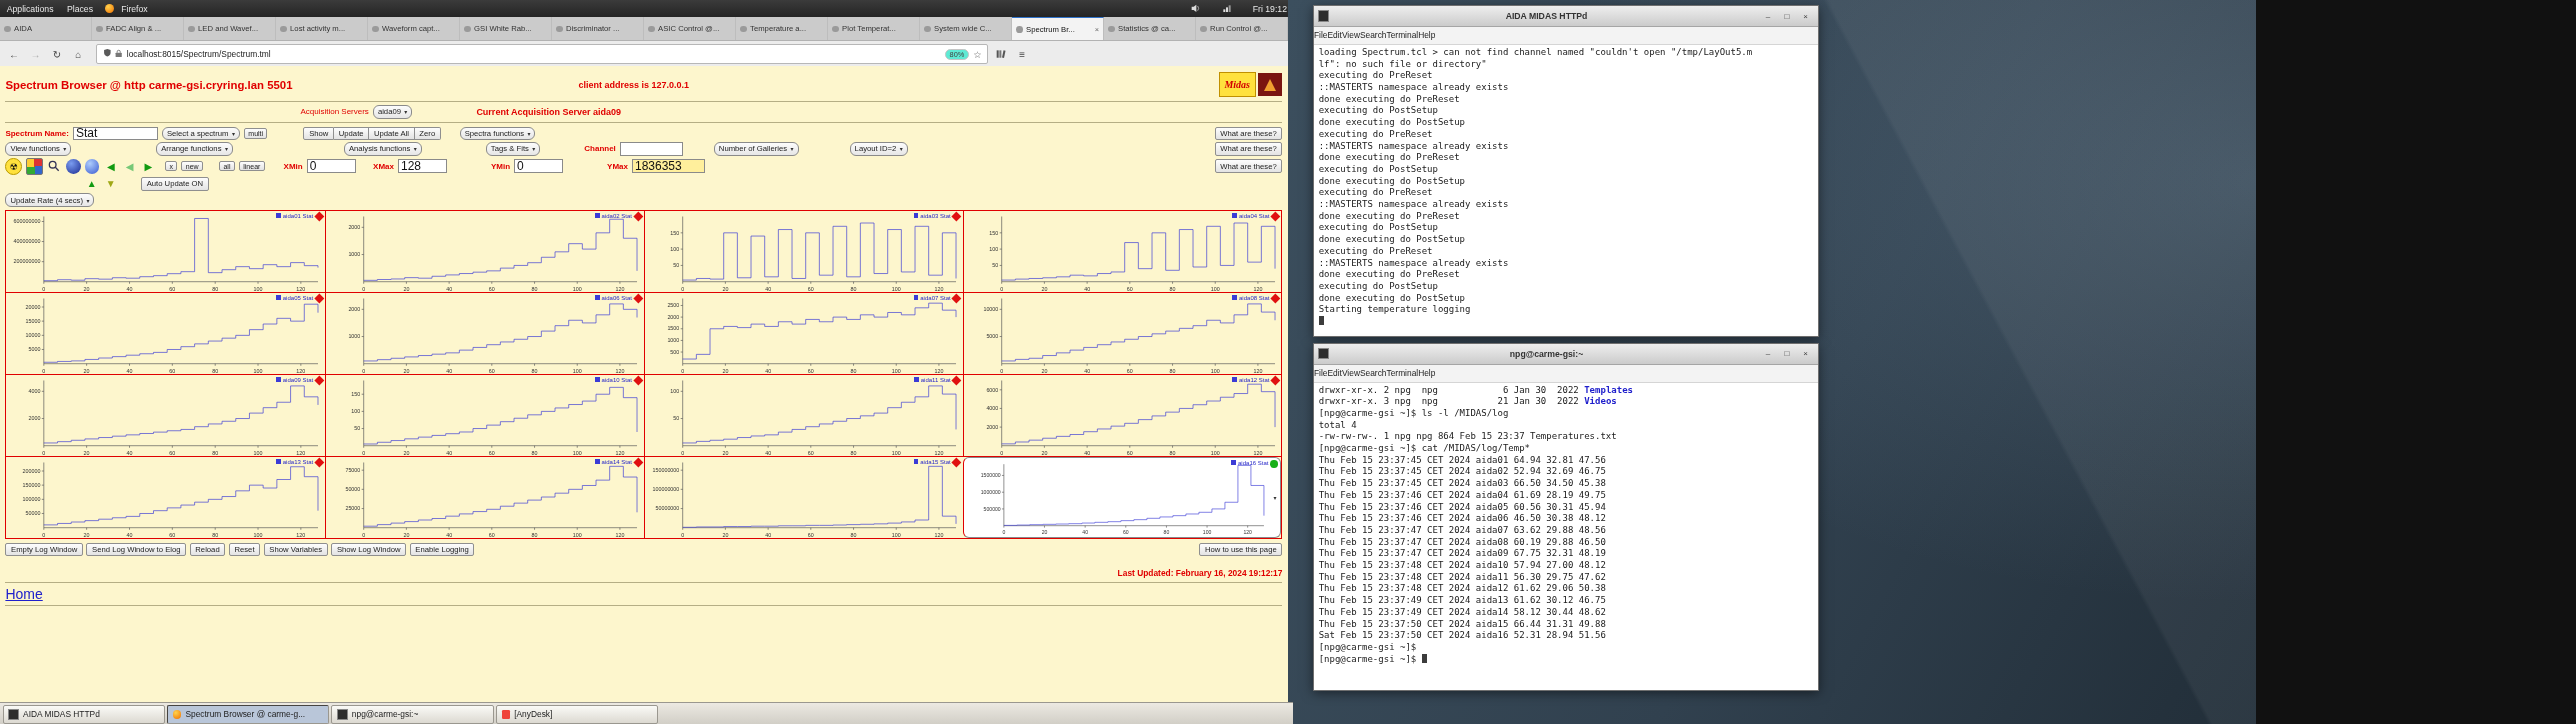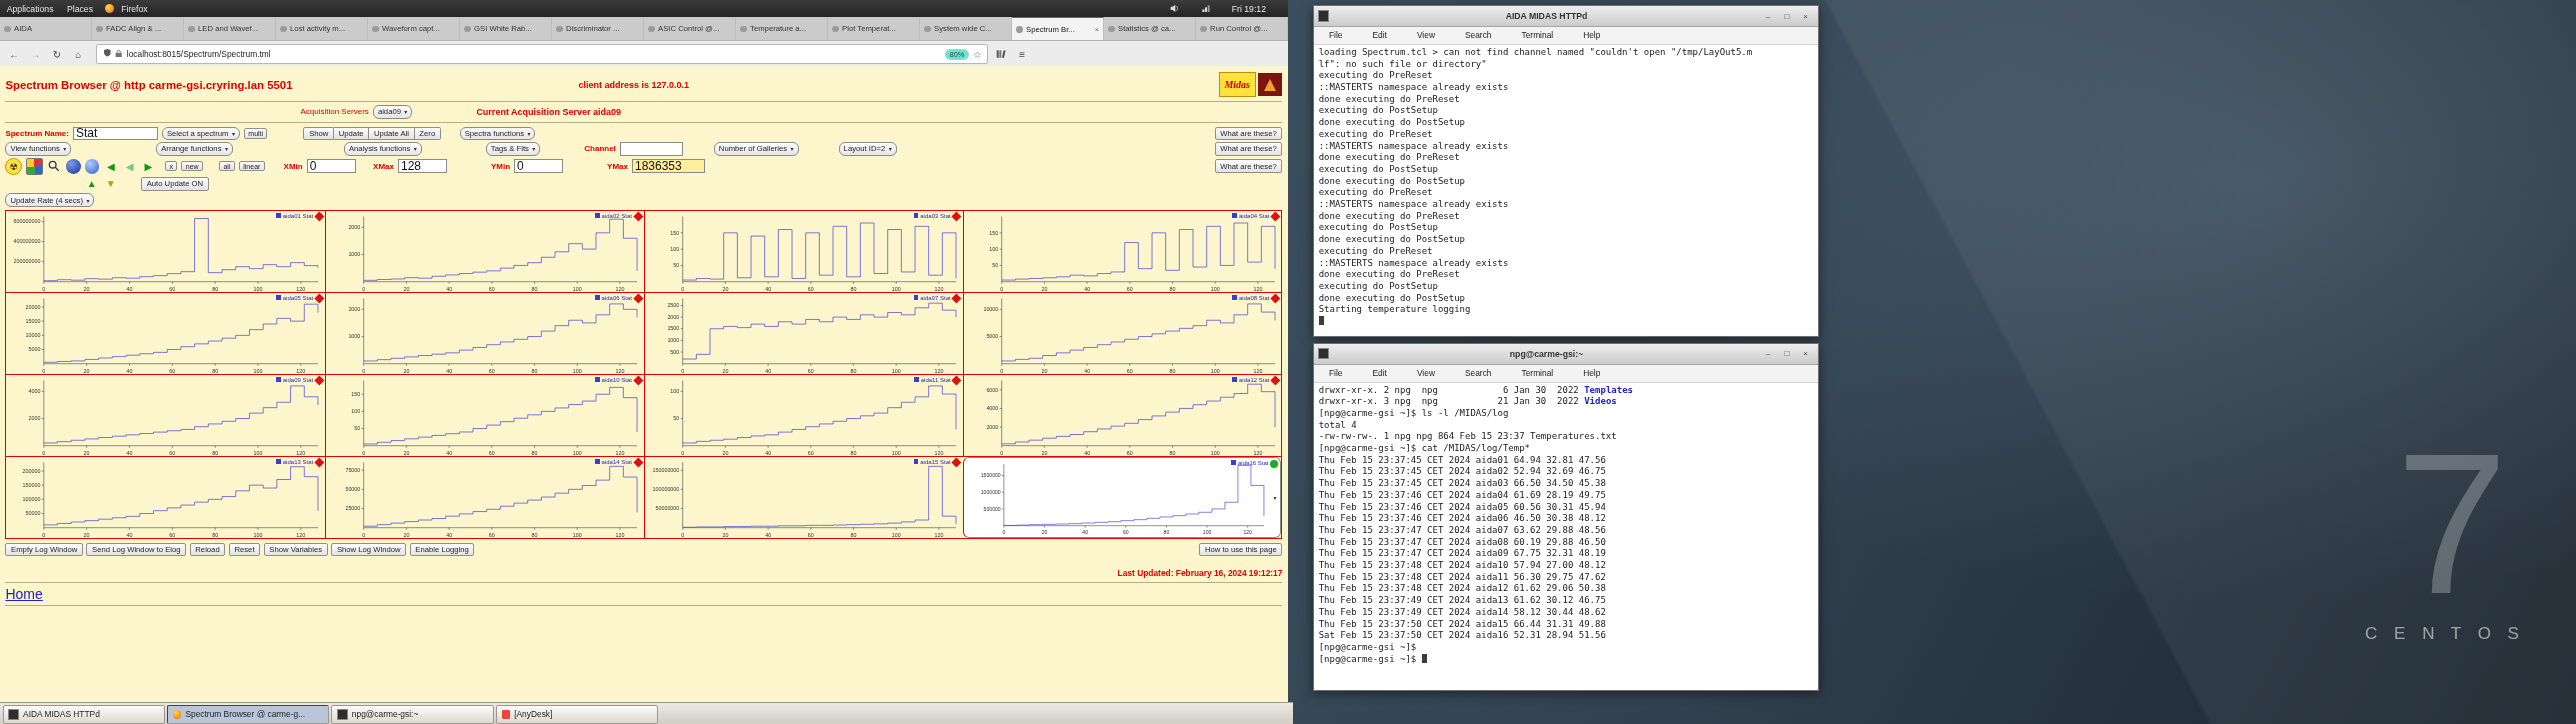--- a/index.html
+++ b/index.html
@@ -1,22 +1,22 @@
 <!DOCTYPE html>
 <html style="font-size:10.7px"><head>
 <meta charset="utf-8">
 <style>
   html,body{margin:0;padding:0;background:#111;}
-  #stage{position:relative;width:2576px;height:725px;overflow:hidden;font-family:"Liberation Sans",sans-serif;}
+  #stage{position:relative;width:2256px;height:725px;overflow:hidden;font-family:"Liberation Sans",sans-serif;}
 
   
   .panel{position:absolute;left:0;top:0;width:1288px;height:17.4px;background:linear-gradient(#3b3b3b,#242424);color:#e8e8e8;display:flex;align-items:center;font-size:8.7px;z-index:5;}
   .p-item{padding:0 6.7px;cursor:default;}
   .p-ffdot{width:9.4px;height:9.4px;border-radius:50%;background:radial-gradient(circle at 35% 30%,#ffd24d,#f07000);margin-left:5.4px;}
-  .p-right{margin-left:auto;display:flex;align-items:center;gap:21px;padding-right:22px;}
+  .p-right{margin-left:auto;display:flex;align-items:center;gap:21px;padding-right:1px;}
   .p-ico{width:10px;height:8.7px;display:inline-block;}
 
   
   .ffwin{position:absolute;left:0;top:17.4px;width:1288px;height:684px;background:#fff;}
   .tabbar{height:23px;background:#d2d2d2;display:flex;align-items:stretch;border-bottom:0.7px solid #b2b2b2;}
   .tab{width:83px;display:flex;align-items:center;gap:3.4px;padding:0 4px;border-right:0.7px solid #bdbdbd;font-size:7.7px;color:#333;background:#cbcbcb;overflow:hidden;white-space:nowrap;}
   .tab .fav{width:6.7px;height:6.7px;border-radius:50%;background:#9a9a9a;flex:0 0 auto;}
   .tab .tlab{overflow:hidden;text-overflow:ellipsis;}
   .tab.active{background:#f3f3f3;border-top:1.3px solid #2f72c9;color:#111;}
   .tab .tclose{margin-left:auto;color:#666;font-size:7.4px;}
@@ -100,21 +100,21 @@
   .centos{position:absolute;left:1006px;top:624px;width:302px;text-align:center;font-size:17px;letter-spacing:6px;color:rgba(255,255,255,0.55);}
 
   
   .term{position:absolute;background:#fff;border:0.7px solid #6f6f6f;box-shadow:0 2.7px 10.7px rgba(0,0,0,.5);z-index:4;display:flex;flex-direction:column;}
   .ttl{height:19.5px;background:linear-gradient(#eeeeee,#cbcbcb);border-bottom:0.7px solid #a5a5a5;display:flex;align-items:center;padding:0 4px;}
   .ticonb{width:9.4px;height:9.4px;background:#2d2d2d;border:0.7px solid #888;margin-right:4px;}
   .ttxt{flex:1;text-align:center;font-size:8.7px;font-weight:bold;color:#333;}
   .tbns{display:flex;gap:2px;}
   .tb{width:14.8px;height:12px;display:flex;align-items:center;justify-content:center;font-size:8px;color:#444;border:0.7px solid transparent;border-radius:1.3px;}
   .tmenu{height:17px;background:#f3f3f3;border-bottom:0.7px solid #d5d5d5;display:flex;align-items:center;font-size:8.4px;color:#222;}
-  .tm{padding:0 15px;}
+  .tm{padding:0 0;}
   .tbody{flex:1;background:#fff;padding:2px 4.7px;font-family:"DejaVu Sans Mono",monospace;font-size:9px;line-height:11.7px;color:#1a1a1a;overflow:hidden;}
   .tline{white-space:pre;}
   .blu{color:#2020cc;font-weight:bold;}
   .cur{display:inline-block;width:5.4px;height:9.4px;background:#3c3c3c;vertical-align:-1.3px;}
 </style>
 </head>
 <body>
 
 <div id="stage">
 
@@ -268,21 +268,21 @@
       </div>
 
       <div class="crow">
         <span class="sel">View functions</span>
         <span class="sel" style="margin-left:81px">Arrange functions</span>
         <span class="sel" style="margin-left:107px">Analysis functions</span>
         <span class="sel" style="margin-left:60px">Tags &amp; Fits</span>
         <span class="rl" style="margin-left:40px">Channel</span>
         <input class="inp" style="width: 57px;" value="">
         <span class="sel" style="margin-left:27px">Number of Galleries</span>
-        <span class="sel" style="margin-left:36px">Layout ID=2</span>
+        <span class="sel" style="margin-left:47px">Layout ID=2</span>
         <span class="btn what">What are these?</span>
       </div>
 
       <div class="crow">
         <span class="icn rad">☢</span>
         <span class="icn pal"></span>
         <span class="icn">
             <svg width="12" height="12" viewBox="0 0 18 18">
               <circle cx="7" cy="7" r="5" fill="none" stroke="#335" stroke-width="2"></circle>
               <line x1="11" y1="11" x2="16" y2="16" stroke="#335" stroke-width="2"></line>

